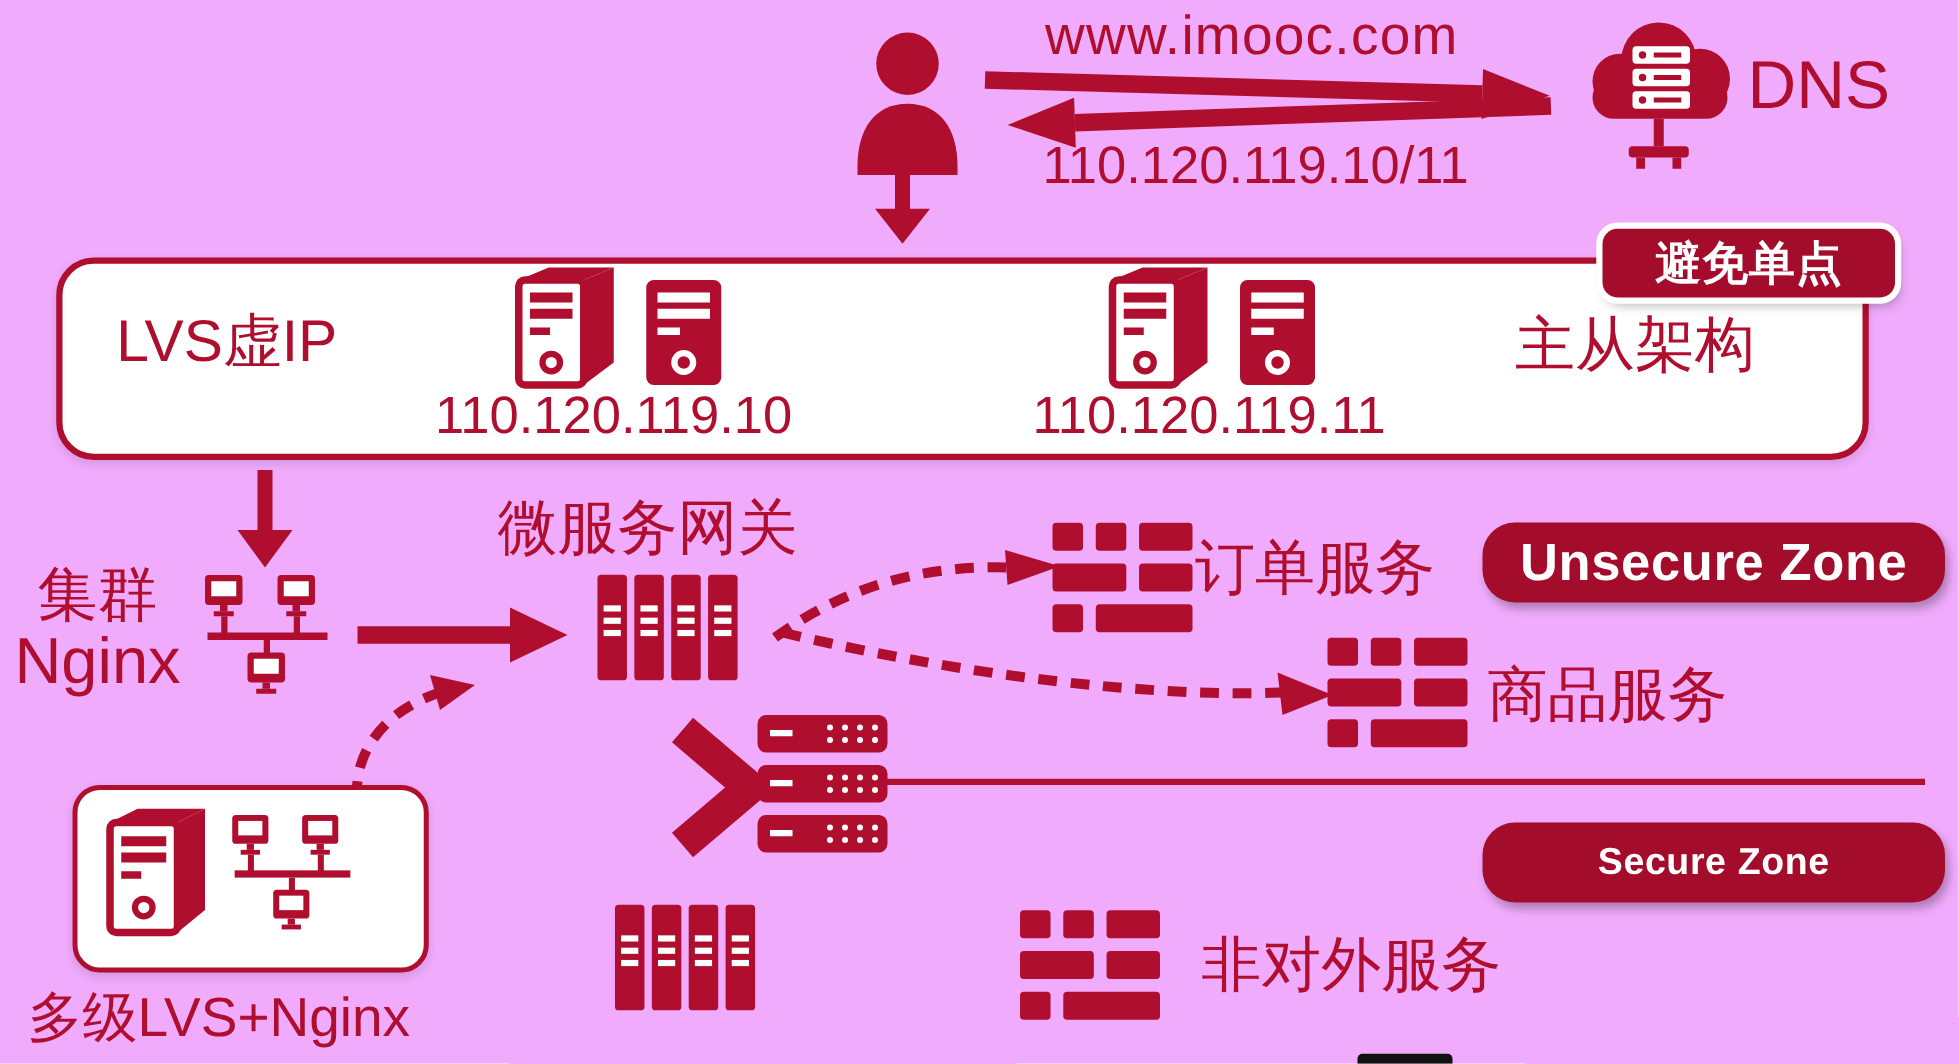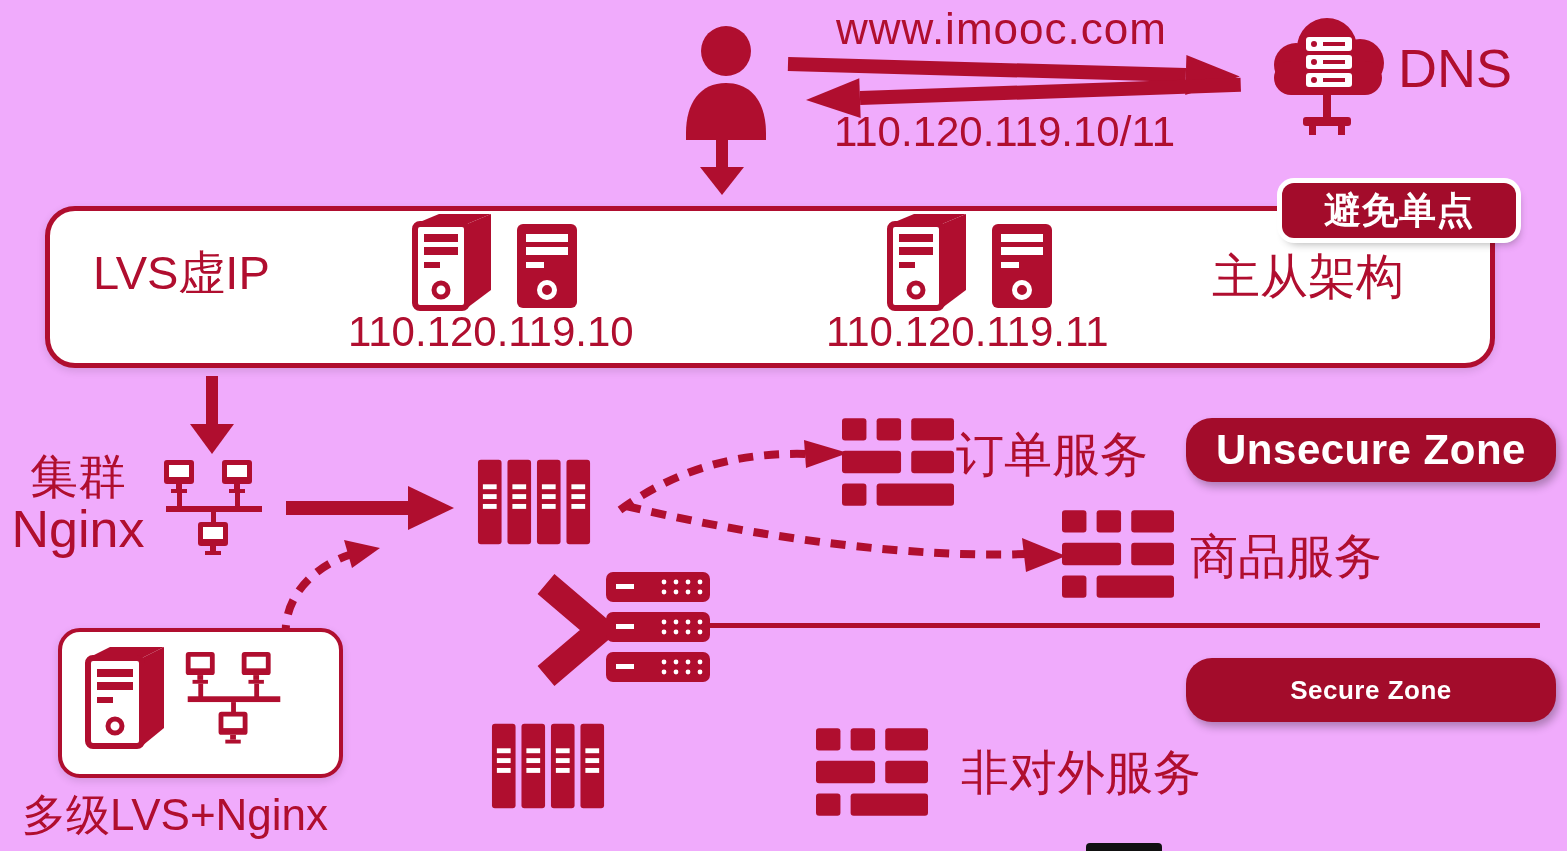--- a/index.html
+++ b/index.html
@@ -172,20 +172,21 @@
     </svg>
   </span>
 
   <span class="abs icon" style="left:286px;top:486px;">
     <svg width="168" height="44" viewBox="0 0 168 44">
       <rect x="0" y="15" width="122" height="14" fill="currentColor"></rect>
       <polygon points="122,0 168,22 122,44" fill="currentColor"></polygon>
     </svg>
   </span>
 
+  <div class="abs txt" style="left:398px;top:398px;font-size:48px;">微服务网关</div>
 
   <span class="abs icon" style="left:476px;top:456px;">
     <svg width="118" height="92" viewBox="0 0 120 92">
       <rect x="2" y="3" width="24" height="86" rx="3" fill="currentColor"></rect>
       <rect x="32" y="3" width="24" height="86" rx="3" fill="currentColor"></rect>
       <rect x="62" y="3" width="24" height="86" rx="3" fill="currentColor"></rect>
       <rect x="92" y="3" width="24" height="86" rx="3" fill="currentColor"></rect>
       <g fill="#fff">
         <rect x="7" y="28" width="14" height="5"></rect>
           <rect x="7" y="38" width="14" height="5"></rect>
@@ -290,21 +291,21 @@
           <circle cx="94" cy="90" r="2.4"></circle>
         <circle cx="58" cy="100" r="2.4"></circle>
           <circle cx="70" cy="100" r="2.4"></circle>
           <circle cx="82" cy="100" r="2.4"></circle>
           <circle cx="94" cy="100" r="2.4"></circle>
       </g>
     </svg>
   </span>
 
 
-  <div class="badge" style="left:1186px;top:658px;width:370px;height:64px;font-size:26px;">Secure Zone</div>
+  <div class="badge" style="left:1186px;top:658px;width:370px;height:64px;font-size:30px;">Secure Zone</div>
 
   <span class="abs icon" style="left:266px;top:538px;">
     <svg width="125" height="110" viewBox="0 0 125 110">
       <path d="M 20,102 C 16,64 42,30 86,16" fill="none" stroke="currentColor" stroke-width="8" stroke-dasharray="15 11"></path>
       <polygon points="78,2 114,10 86,30" fill="currentColor"></polygon>
     </svg>
   </span>
 
   <div class="frame small" style="left:58px;top:628px;width:277px;height:142px;"></div>
 

